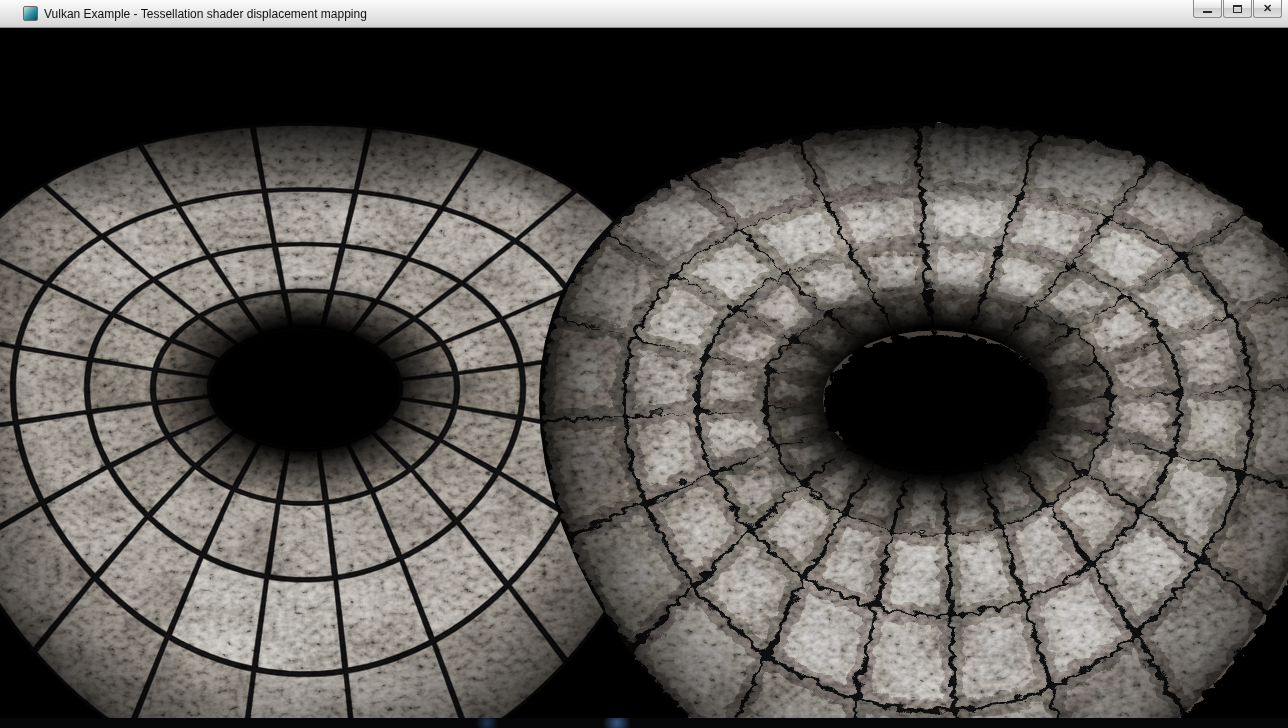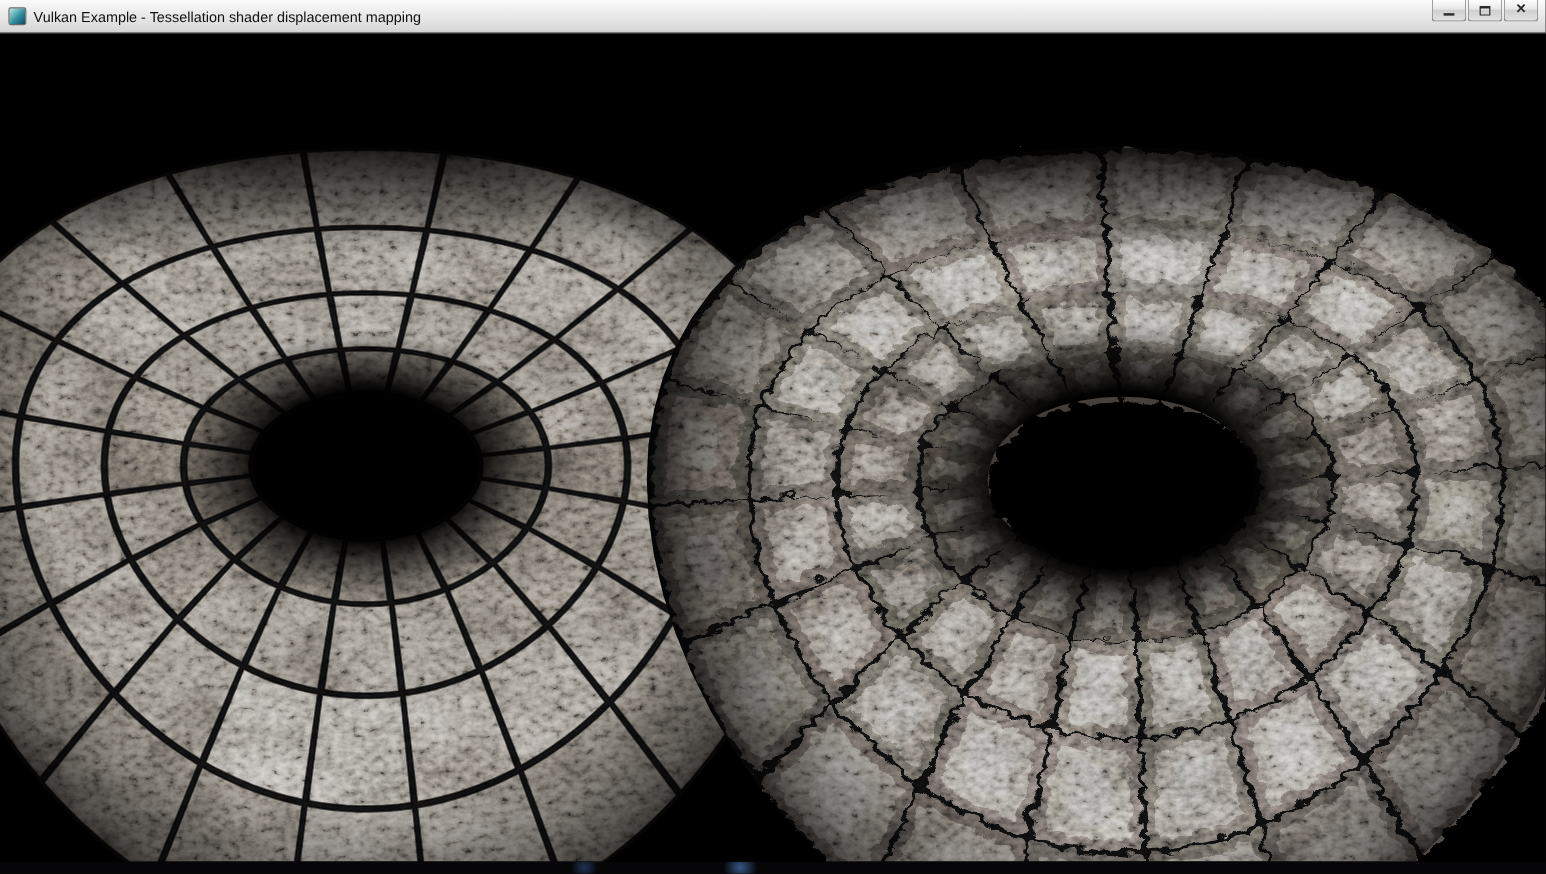--- a/index.html
+++ b/index.html
@@ -7,21 +7,21 @@
     background:#000;font-family:"Liberation Sans",sans-serif;
   }
   .window{
     position:absolute;inset:0;display:flex;flex-direction:column;
     background:#000;
   }
   .titlebar{
     flex:0 0 27px;height:27px;position:relative;
     background:linear-gradient(#fbfbfb,#ececec 40%,#d8d8d8 92%,#cfcfcf);
     border-bottom:1px solid #8f8f8f;
-    display:flex;align-items:center;padding-left:7px;
+    display:flex;align-items:center;padding-left:23px;
     user-select:none;
   }
   .app-icon{
     width:15px;height:15px;border-radius:2px;flex:0 0 15px;
     background:linear-gradient(135deg,#bfe9e6,#2e8fa0 55%,#0d4a5a);
     border:1px solid #6a6a6a;box-sizing:border-box;margin-right:6px;
   }
   .title{font-size:12px;color:#101010;white-space:nowrap;}
   .controls{position:absolute;top:0;right:6px;display:flex;}
   .wbtn{

